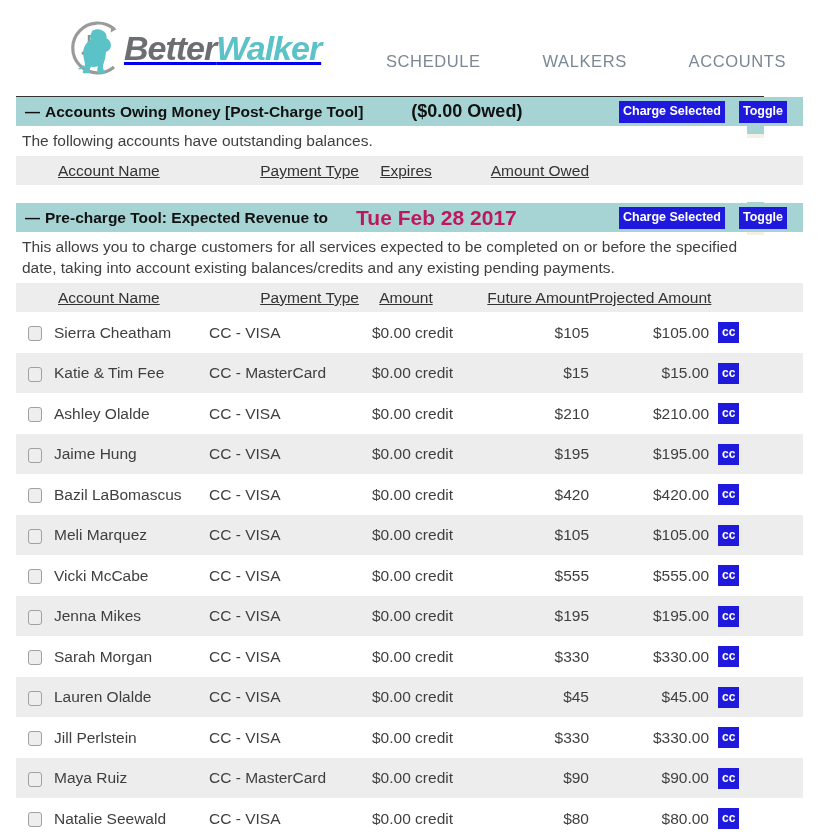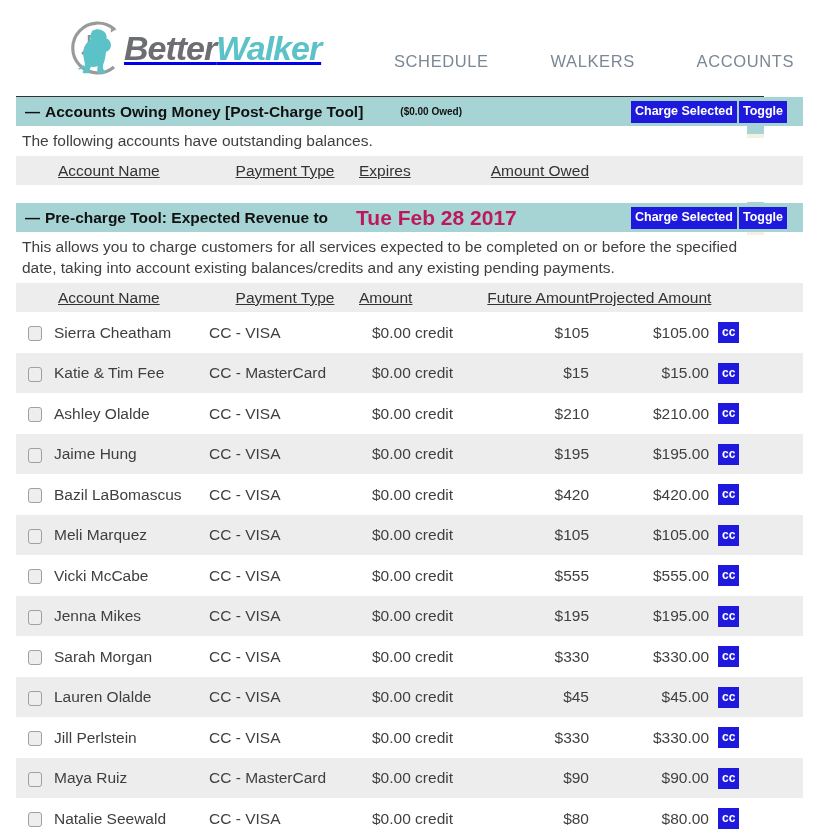--- a/index.html
+++ b/index.html
@@ -47,21 +47,21 @@
     line-height: 1;
     margin-left: -4px;
     white-space: nowrap;
   }
   .wm-better { color: #6d6e71; }
   .wm-walker { color: #5bc2c8; }
 
   .main-nav {
     position: absolute;
     top: 52px;
-    left: 394px;
+    left: 386px;
     width: 400px;
     display: flex;
     justify-content: space-between;
     align-items: center;
   }
   .nav-link {
     color: #7b8794;
     font-size: 16.5px;
     letter-spacing: 0.6px;
     text-decoration: none;
@@ -103,39 +103,39 @@
   }
   .panel-title {
     color: #111111;
     font-weight: bold;
     font-size: 15.5px;
     white-space: nowrap;
   }
   .panel-owed {
     color: #111111;
     font-weight: bold;
-    font-size: 10px;
-    white-space: nowrap;
-    margin-left: 37px;
+    font-size: 18px;
+    white-space: nowrap;
+    margin-left: 48px;
   }
   .panel-date {
     color: #be185d;
     font-weight: bold;
     font-size: 21px;
     white-space: nowrap;
     margin-left: 28px;
   }
 
   .bar-actions {
     position: absolute;
     right: 16px;
     top: 4px;
     display: flex;
     align-items: stretch;
-    gap: 2px;
+    gap: 14px;
   }
   .btn-blue {
     background: #1e19dd;
     color: #ffffff;
     font-size: 12.5px;
     font-weight: bold;
     line-height: 1;
     padding: 4px 4px 5px 4px;
     border: none;
     white-space: nowrap;
@@ -187,22 +187,22 @@
   
   .col-chk   { width: 38px;  text-align: center; }
   .col-name  { width: 155px; text-align: left; }
   .col-pay   { width: 150px; text-align: left; }
   .col-amt   { width: 120px; text-align: right; padding-right: 26px !important; }
   .col-fut   { width: 110px; text-align: right; }
   .col-proj  { width: 120px; text-align: right; }
   .col-cc    { width: 94px;  text-align: left; padding-left: 9px !important; }
 
   thead .col-name  { text-align: left; padding-left: 4px !important;}
-  thead .col-pay   { text-align: center;  padding-left: 2px !important; }
-  thead .col-amt   { text-align: left; padding-right: 26px !important; }
+  thead .col-pay   { text-align: right;  padding-left: 2px !important; }
+  thead .col-amt   { text-align: center; padding-right: 26px !important; }
   thead .col-fut   { text-align: right; }
   thead .col-proj  { text-align: right; }
 
   .chk {
     display: inline-block;
     width: 14px; height: 15px;
     background: #eeeeee;
     border: 1px solid #a0a0a0;
     border-radius: 3px;
     vertical-align: middle;

